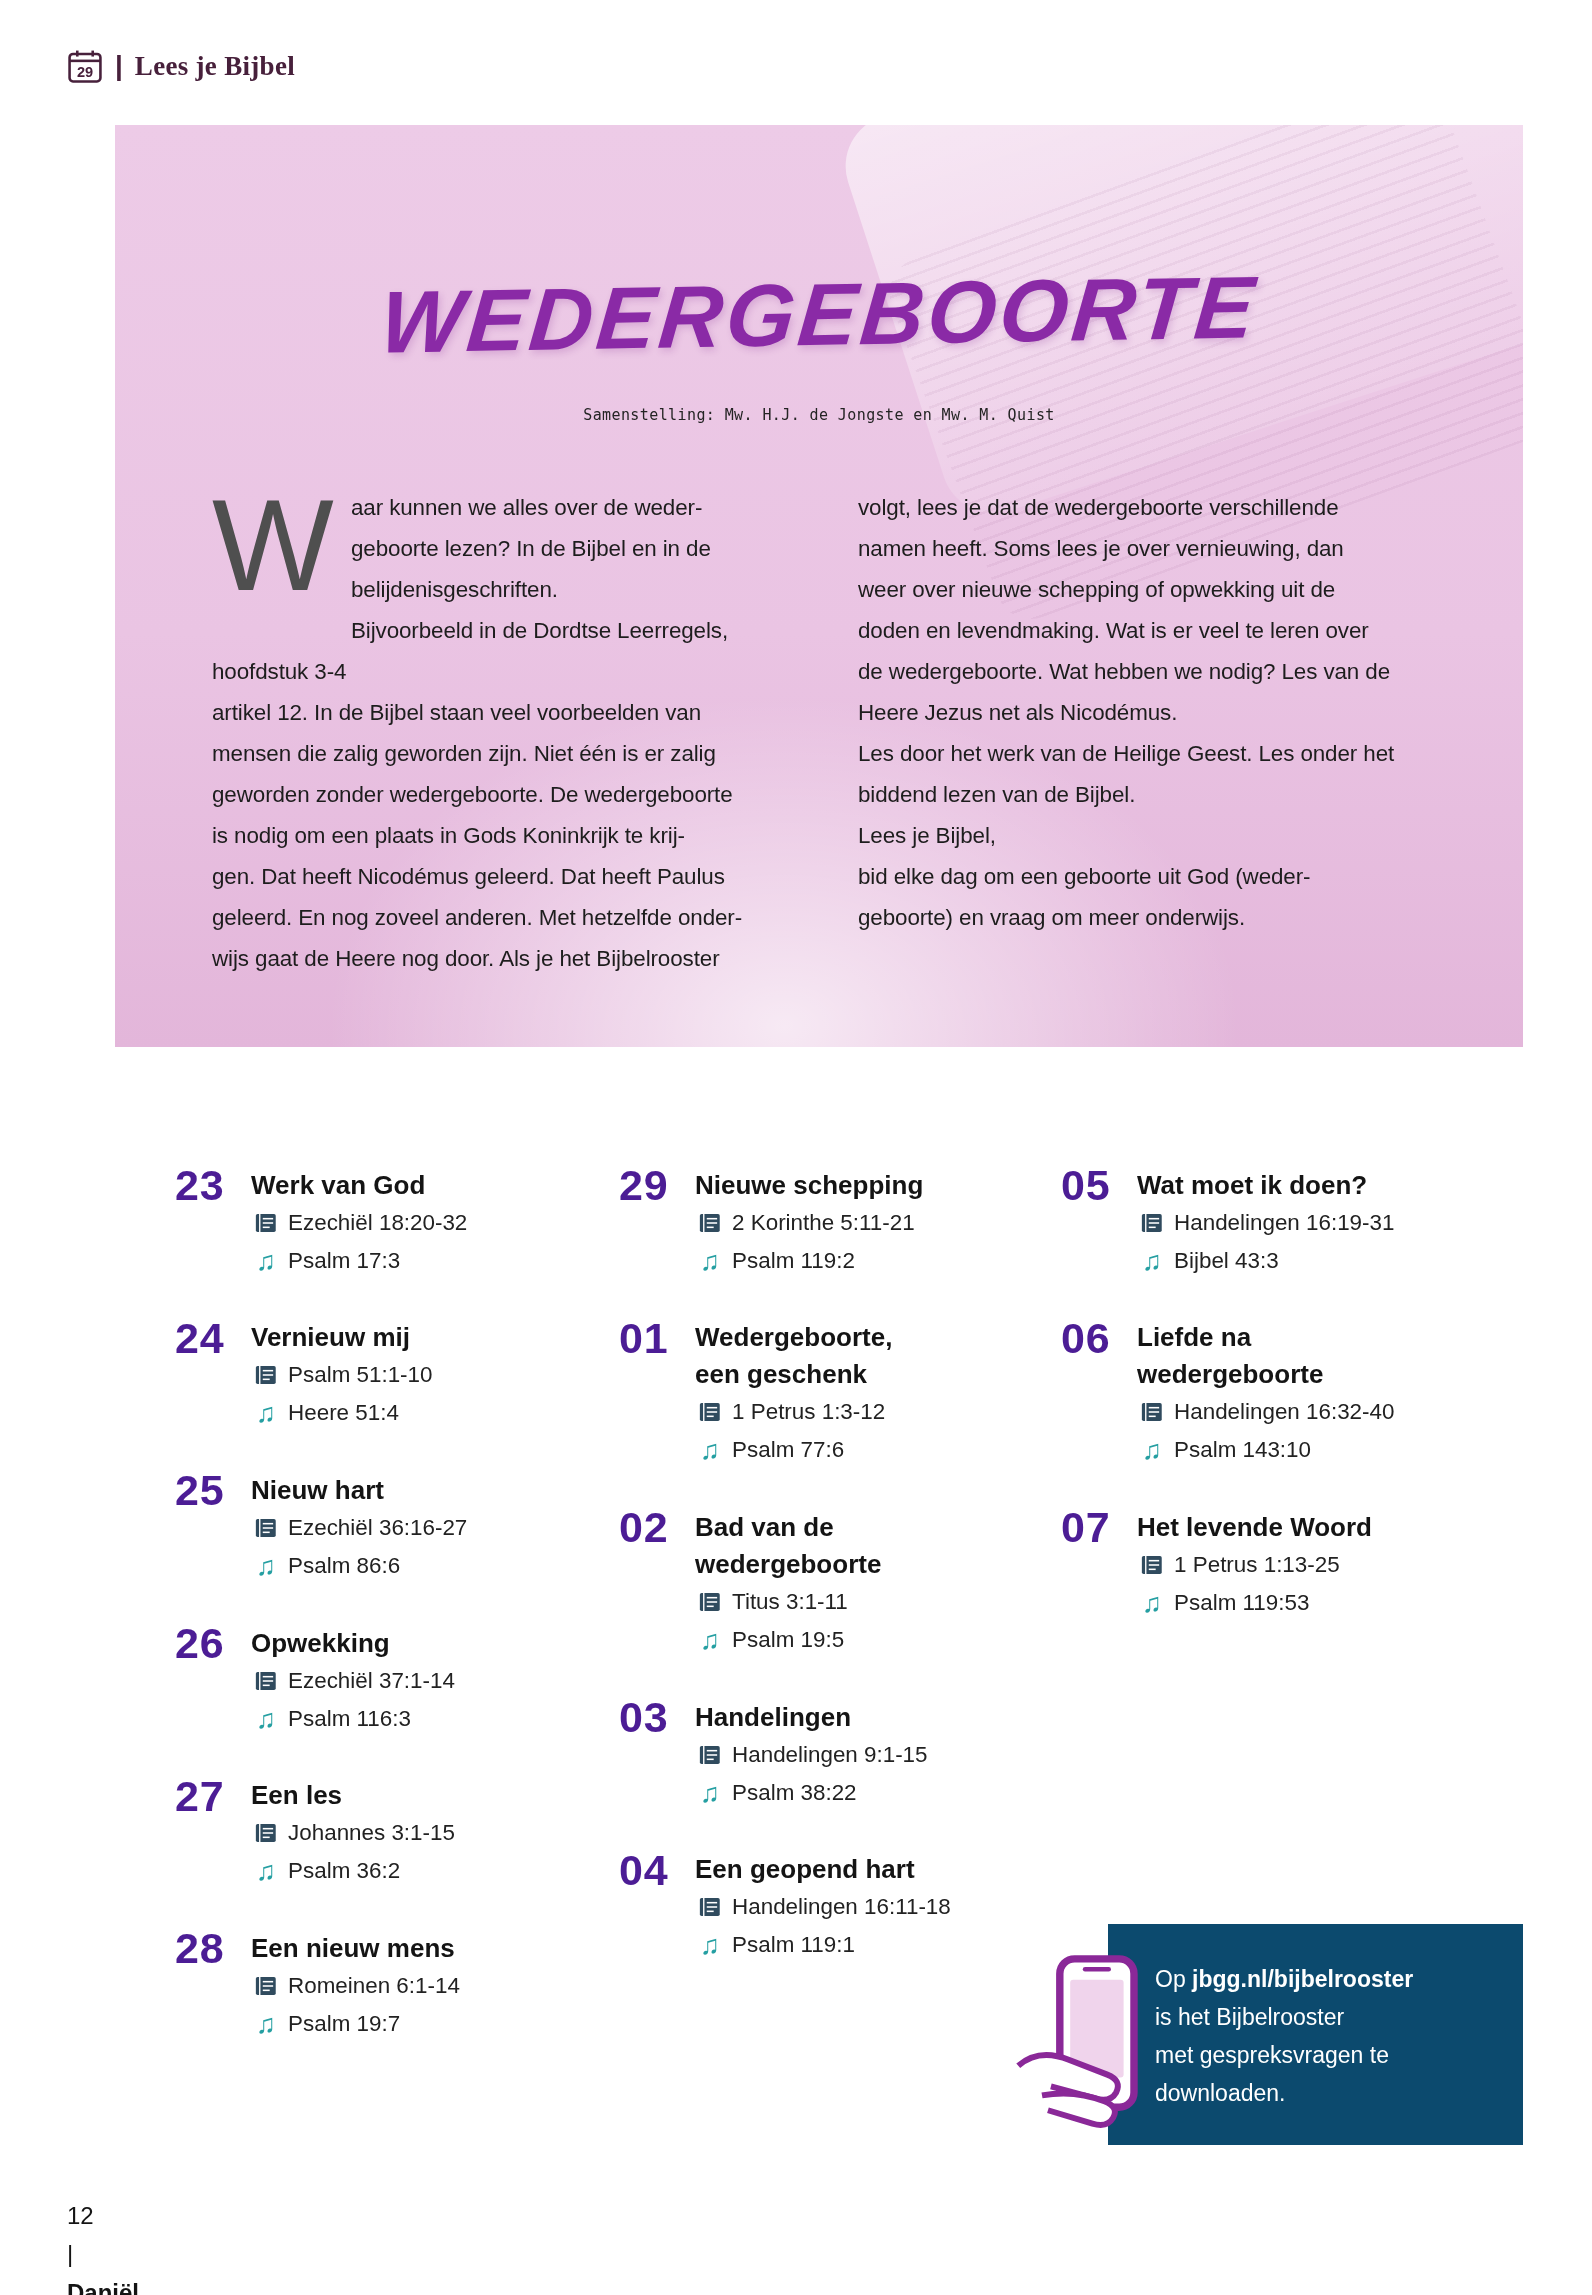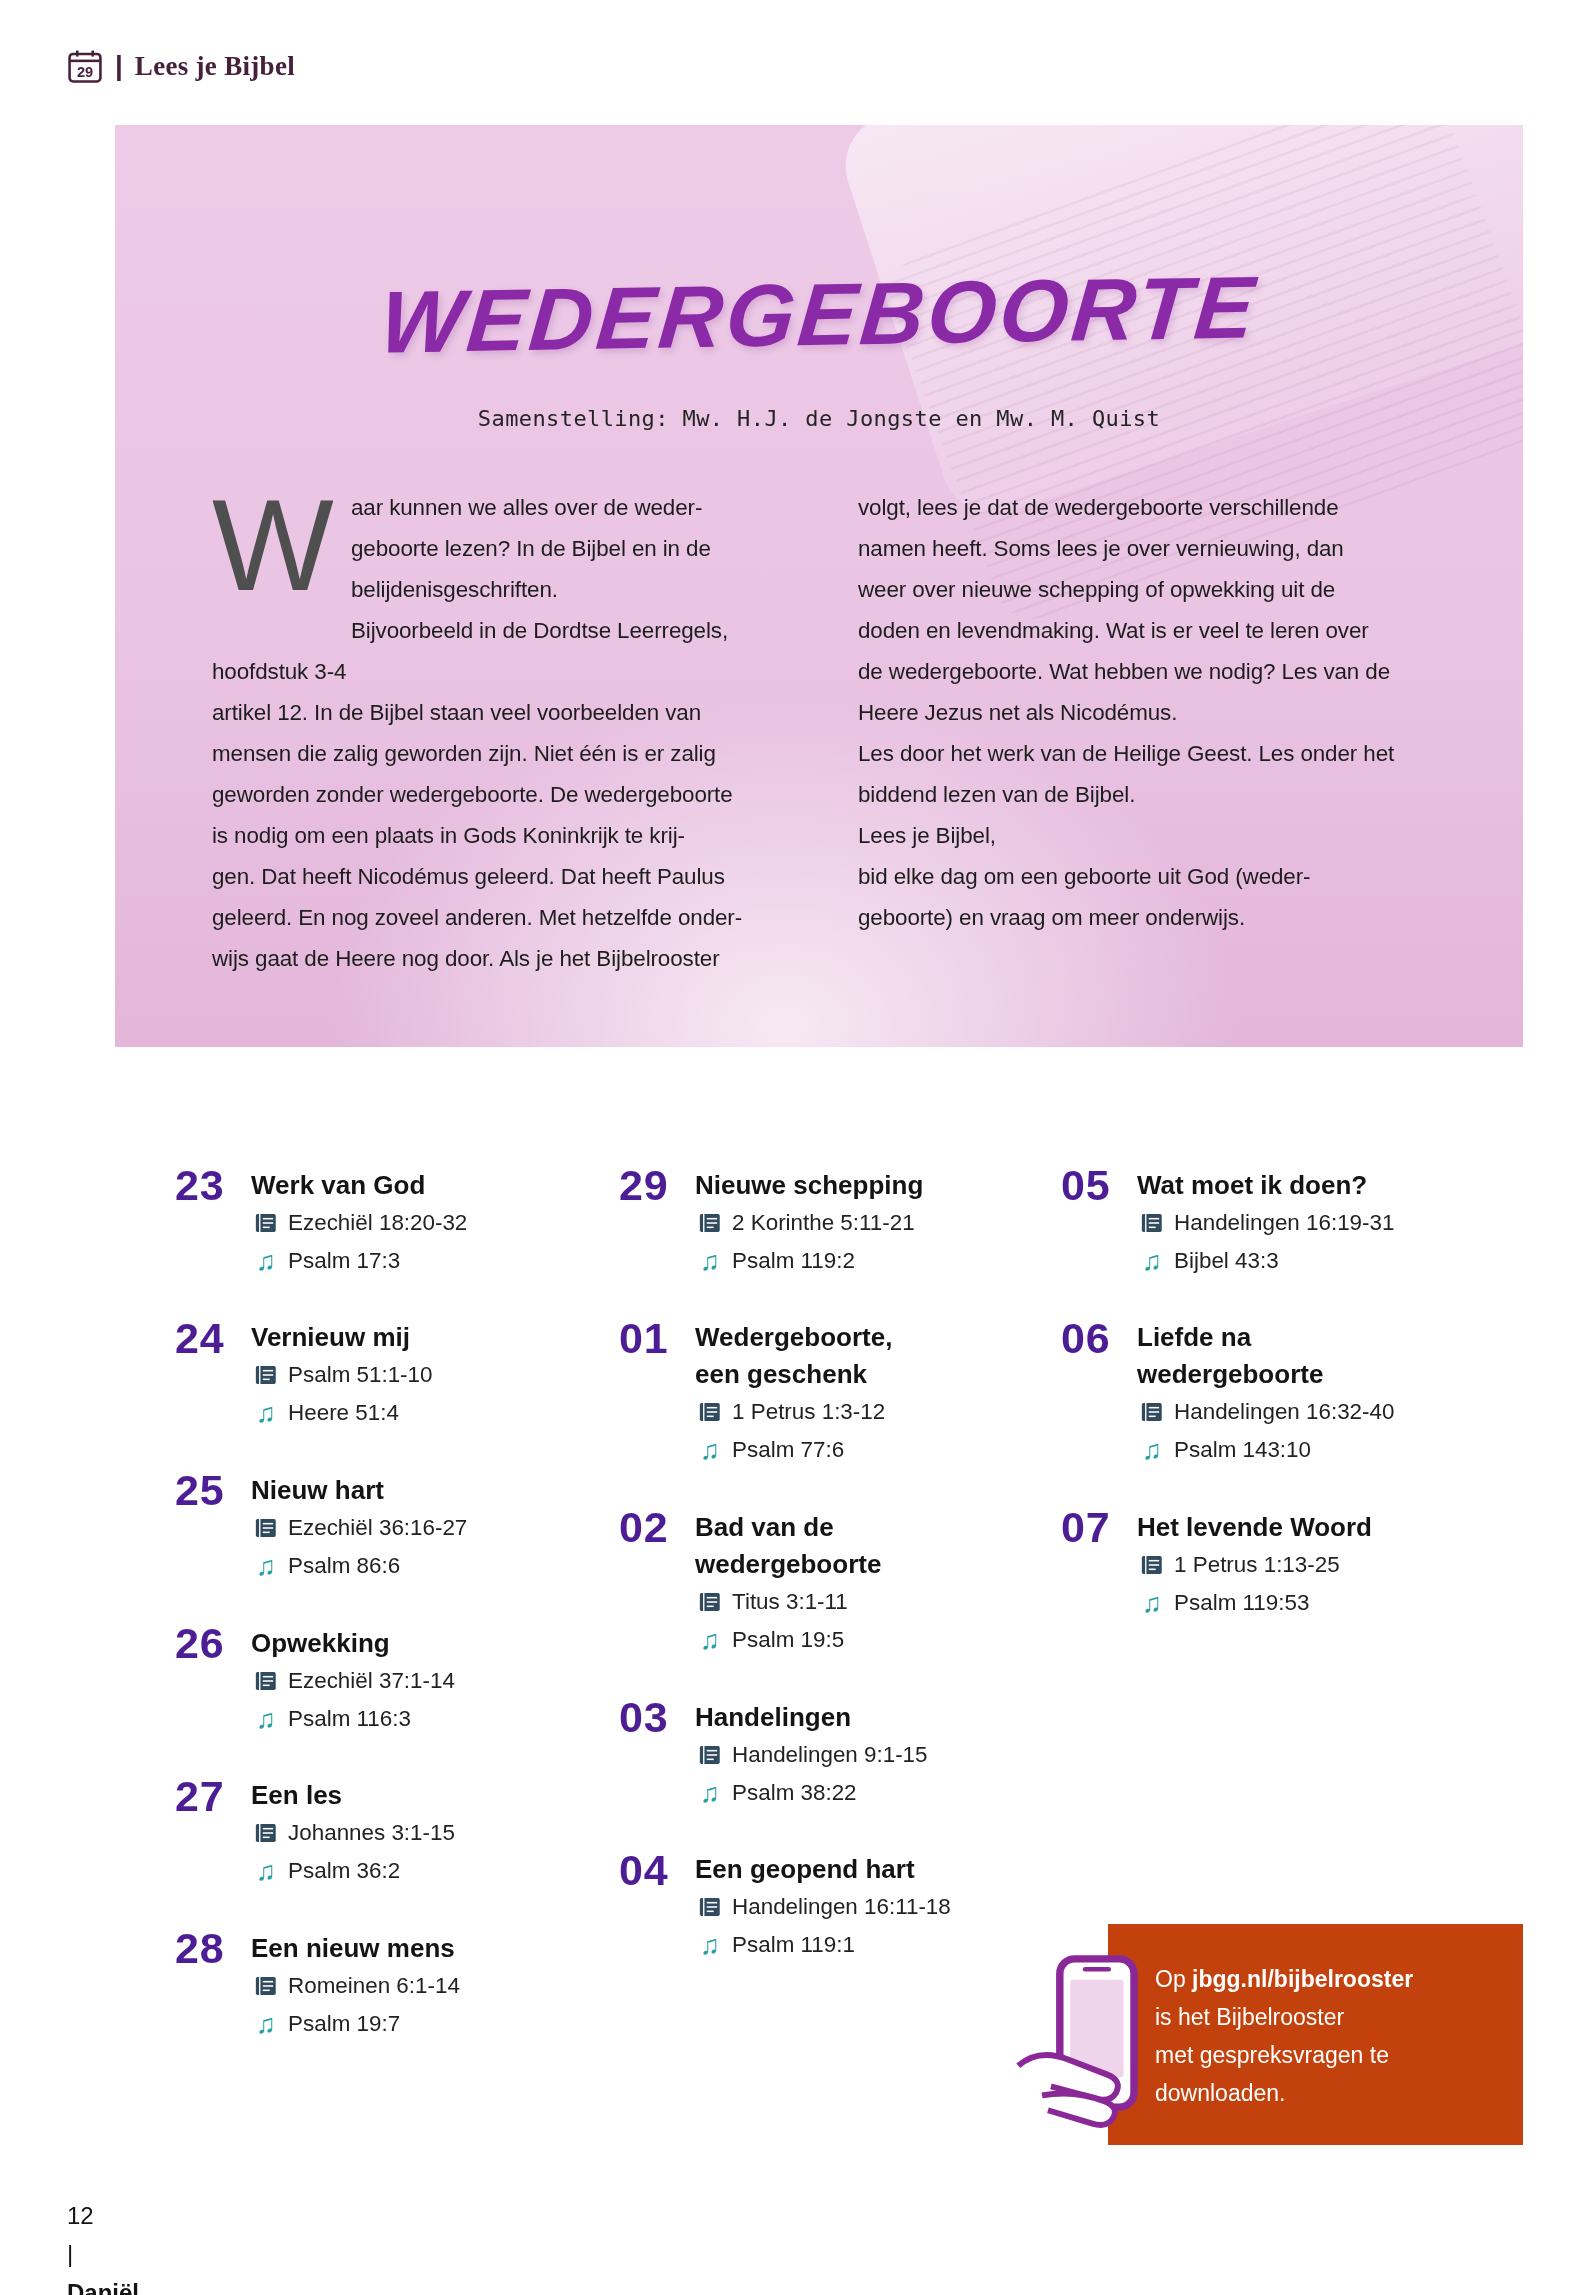--- a/index.html
+++ b/index.html
@@ -21,42 +21,42 @@
   .hero .glow{position:absolute;bottom:-69px;left:173px;width:992px;height:449px;
         background:radial-gradient(ellipse at 50% 80%,rgba(255,255,255,.7) 0%,rgba(255,255,255,0) 65%);}
   .hero .lines{position:absolute;right:8.6px;top:35px;width:587px;height:380px;transform:rotate(-20deg);
         background:repeating-linear-gradient(0deg,rgba(110,40,100,.06) 0 2.6px,transparent 2.6px 13px);
         border-radius:35px;}
   .hero-title{position:absolute;top:145px;left:0;right:0;text-align:center;z-index:2;
         font-style:italic;font-weight:700;font-size:88px;line-height:90px;letter-spacing:3.5px;
         color:#8a2aa6;transform:skewX(-6deg) rotate(-1deg);
         text-shadow:2.6px 3.5px 7px rgba(120,30,140,.18);}
   .hero-byline{position:absolute;top:281px;left:0;right:0;text-align:center;z-index:2;
-        font-family:"DejaVu Sans Mono",monospace;font-size:22px;color:#242424;letter-spacing:0.4px;}
+        font-family:"DejaVu Sans Mono",monospace;font-size:15px;color:#242424;letter-spacing:0.4px;}
   .hero-cols{position:absolute;top:362px;left:97px;right:60px;display:flex;gap:41px;z-index:2;}
   .hero-col{flex:1 1 0;font-size:22.4px;line-height:41px;color:#1d1d1d;white-space:pre-line;letter-spacing:-0.1px;}
   .dropcap{float:left;font-size:129px;line-height:109px;height:121px;color:#4f4f4f;
         margin:3.5px 17.3px 0 0;font-weight:400;}
 
   
   .sched{position:absolute;left:155px;top:1165px;right:78px;display:flex;}
   .sched-col{flex:none;}
   .sched-col.c1{width:444px;}
   .sched-col.c2{width:442px;}
   .sched-col.c3{width:466px;}
   .entry{display:flex;align-items:flex-start;margin-bottom:38px;}
   .day{width:76px;flex:none;font-size:43px;line-height:40px;font-weight:600;color:#4c1d95;letter-spacing:0.9px;}
   .entry-body{padding-top:1.7px;}
   .entry-title{font-size:26px;line-height:37px;font-weight:700;color:#141414;white-space:pre-line;}
   .ref{display:flex;align-items:center;gap:11.2px;font-size:22.4px;line-height:38px;color:#222;padding-left:4.3px;}
   .book-icon{width:21.6px;height:20px;flex:none;display:inline-flex;}
   .music-icon{width:21.6px;flex:none;text-align:center;color:#259fa2;font-size:27px;line-height:26px;}
 
   
-  .dl-box{position:absolute;left:1088px;top:1924px;width:415px;height:221px;background:#c2410c;
+  .dl-box{position:absolute;left:1088px;top:1924px;width:415px;height:221px;background:#0c4a6e;
         color:#fff;box-sizing:border-box;padding:36px 26px 0 47px;font-size:23px;line-height:38px;z-index:1;}
   .dl-box .lnk{font-weight:700;}
   .dl-rest{white-space:pre-line;}
   .phone{position:absolute;left:986px;top:1950px;width:164px;height:181px;z-index:2;}
 
   
   .ftr{position:absolute;left:47px;top:2202px;font-size:24px;color:#141414;display:flex;gap:10.4px;align-items:baseline;flex-direction:column;}
   .ftr .sec{font-weight:700;}
 </style>
 </head>

